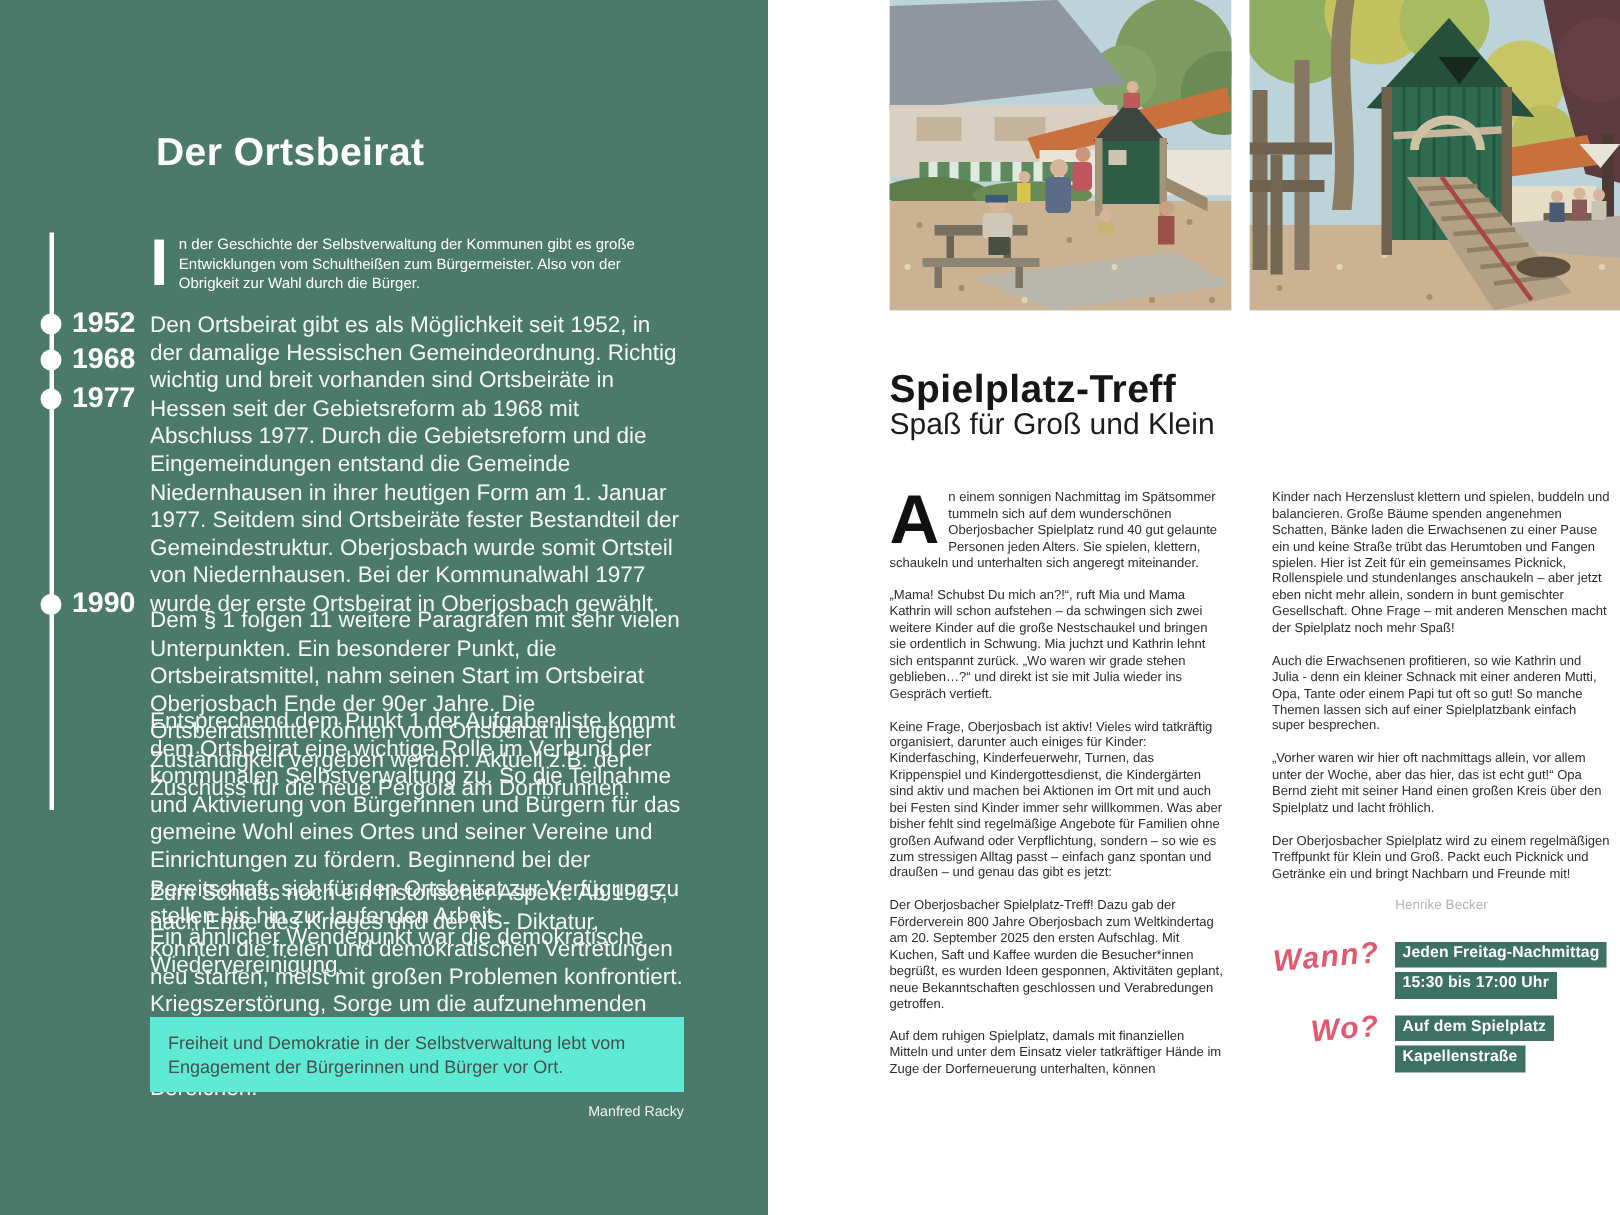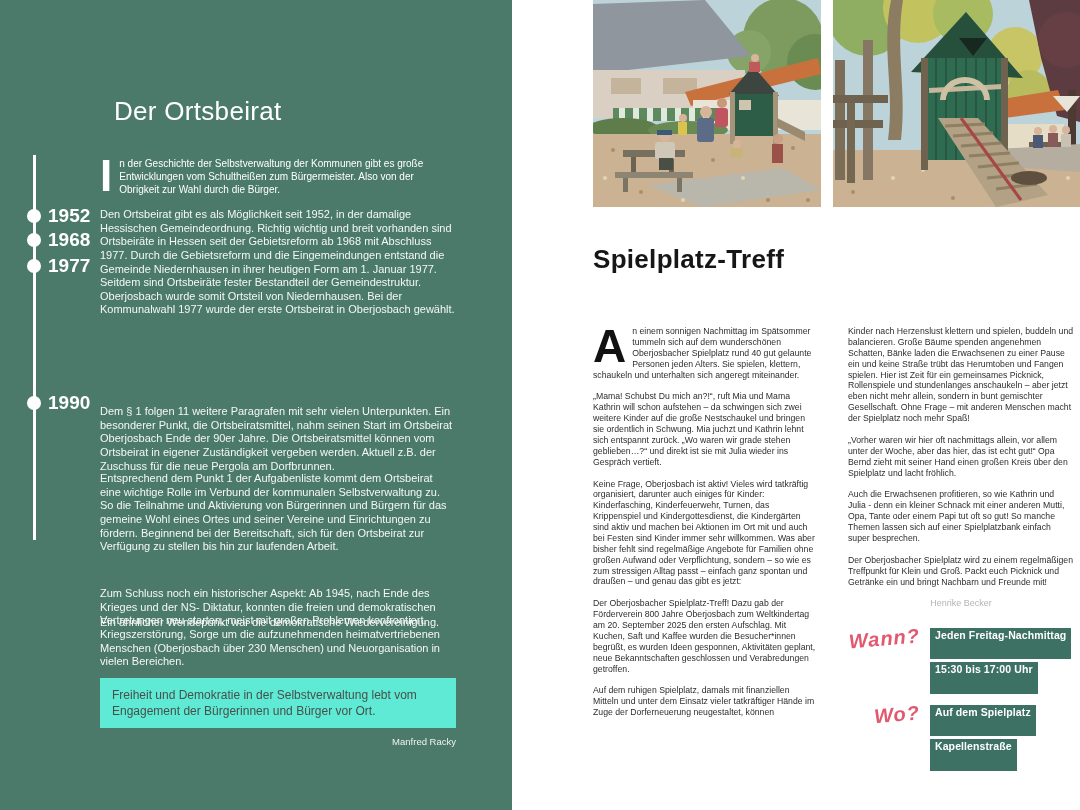--- a/index.html
+++ b/index.html
@@ -1,24 +1,24 @@
 <!DOCTYPE html>
 <html><head>
 <meta charset="utf-8">
 <style>
   html,body{margin:0;padding:0;background:#fff;}
   .canvas{position:relative;width:1080px;height:810px;background:#ffffff;overflow:hidden;
     font-family:"Liberation Sans","DejaVu Sans",sans-serif;}
   
   .page-left{position:absolute;left:0;top:0;width:512px;height:810px;background:#4b7a6b;color:#fff;}
-  .lp-title{position:absolute;left:100px;top:82px;margin:14px;font-size:26px;font-weight:400;letter-spacing:.3px;}
+  .lp-title{position:absolute;left:100px;top:82px;margin:4px;font-size:26px;font-weight:700;letter-spacing:.3px;}
   .lp-subtitle{position:absolute;left:100px;top:110px;margin:0;font-size:20px;font-weight:400;letter-spacing:.4px;}
   .lp-intro{position:absolute;left:100px;top:157px;width:350px;font-size:10px;line-height:1.3;margin:0;}
   .lp-dropcap{float:left;font-size:44px;line-height:.82;font-weight:700;margin:1px 7px 0 0;}
-  .lp-par{position:absolute;left:100px;width:356px;font-size:11px;line-height:1.24;margin:0;color:#f4f7f5;}
+  .lp-par{position:absolute;left:100px;width:356px;font-size:15px;line-height:1.24;margin:0;color:#f4f7f5;}
   .p0{top:208px}.p1{top:314px}.p2{top:346px}.p3{top:405px}.p4{top:472px}.p5{top:587px}.p6{top:616px}
   .timeline-line{position:absolute;left:33px;top:155px;width:3px;height:385px;background:#fff;}
   .tl-dot{position:absolute;left:27px;width:14px;height:14px;border-radius:50%;background:#fff;}
   .d0{top:209px}.d1{top:233px}.d2{top:259px}.d3{top:396px}
   .tl-year{position:absolute;left:48px;font-size:19px;font-weight:700;}
   .y0{top:205px}.y1{top:229px}.y2{top:255px}.y3{top:392px}
   .quote-box{position:absolute;left:100px;top:678px;width:332px;background:#5eead4;color:#47504b;
     font-size:12px;line-height:1.35;padding:9px 12px;}
   .lp-author{position:absolute;left:100px;top:736px;width:356px;text-align:right;font-size:9.5px;color:#eef2f0;}
   
@@ -33,21 +33,21 @@
   .col2{left:336px;width:226px;}
   .col p{margin:0 0 11px 0;}
   .rp-dropcap{float:left;font-size:46px;line-height:.8;font-weight:700;color:#111;margin:2px 6px 0 0;}
   .rp-author{text-align:center;color:#b4b4b4;font-size:9px;margin-top:2px;}
   .meet-info{margin-top:16px;}
   .info-row{display:flex;align-items:flex-start;margin-bottom:6px;}
   .hand-label{width:72px;min-width:72px;text-align:right;padding-right:10px;color:#e2586f;
     font-weight:700;font-size:20px;font-style:italic;transform:rotate(-5deg);letter-spacing:1px;}
   .chips{padding-top:2px;}
   .chip{display:inline-block;background:#3d7164;color:#fff;font-weight:700;font-size:10.5px;
-    padding:2px 5px 19px 5px;margin-bottom:3px;letter-spacing:.1px;}
+    padding:2px 5px 5px 5px;margin-bottom:3px;letter-spacing:.1px;}
   .chip-row{line-height:1;}
 </style>
 </head>
 <body>
 
 <div class="canvas">
 
   <section class="page-left">
     <h1 class="lp-title">Der Ortsbeirat</h1>
 
@@ -194,33 +194,34 @@
       <circle cx="205" cy="131" r="4" fill="#d8b49a"></circle>
         <rect x="200" y="135" width="10" height="13" fill="#4a5a75"></rect>
       <circle cx="220" cy="129" r="4" fill="#d8b49a"></circle>
         <rect x="215" y="133" width="10" height="14" fill="#8a5a5a"></rect>
       <circle cx="233" cy="130" r="4" fill="#d8b49a"></circle>
         <rect x="228" y="134" width="10" height="13" fill="#c9c2b2"></rect>
       <ellipse cx="196" cy="178" rx="18" ry="7" fill="#5e4f3e"></ellipse>
     </svg>
 
     <h1 class="rp-title">Spielplatz-Treff</h1>
+    <h2 class="rp-subtitle">Spaß für Groß und Klein</h2>
 
     <div class="col col1">
       <p><span class="rp-dropcap">A</span><span>n einem sonnigen Nachmittag im Spätsommer tummeln sich auf dem wunderschönen Oberjosbacher Spielplatz rund 40 gut gelaunte Personen jeden Alters. Sie spielen, klettern, schaukeln und unterhalten sich angeregt miteinander.</span></p>
       <p>„Mama! Schubst Du mich an?!“, ruft Mia und Mama Kathrin will schon aufstehen – da schwingen sich zwei weitere Kinder auf die große Nestschaukel und bringen sie ordentlich in Schwung. Mia juchzt und Kathrin lehnt sich entspannt zurück. „Wo waren wir grade stehen geblieben…?“ und direkt ist sie mit Julia wieder ins Gespräch vertieft.</p>
       <p>Keine Frage, Oberjosbach ist aktiv! Vieles wird tatkräftig organisiert, darunter auch einiges für Kinder: Kinderfasching, Kinderfeuerwehr, Turnen, das Krippenspiel und Kindergottesdienst, die Kindergärten sind aktiv und machen bei Aktionen im Ort mit und auch bei Festen sind Kinder immer sehr willkommen. Was aber bisher fehlt sind regelmäßige Angebote für Familien ohne großen Aufwand oder Verpflichtung, sondern – so wie es zum stressigen Alltag passt – einfach ganz spontan und draußen – und genau das gibt es jetzt:</p>
       <p>Der Oberjosbacher Spielplatz-Treff! Dazu gab der Förderverein 800 Jahre Oberjosbach zum Weltkindertag am 20. September 2025 den ersten Aufschlag. Mit Kuchen, Saft und Kaffee wurden die Besucher*innen begrüßt, es wurden Ideen gesponnen, Aktivitäten geplant, neue Bekanntschaften geschlossen und Verabredungen getroffen.</p>
-      <p>Auf dem ruhigen Spielplatz, damals mit finanziellen Mitteln und unter dem Einsatz vieler tatkräftiger Hände im Zuge der Dorferneuerung neugestaltet, können</p>
+      <p>Auf dem ruhigen Spielplatz, damals mit finanziellen Mitteln und unter dem Einsatz vieler tatkräftiger Hände im Zuge der Dorferneuerung unterhalten, können</p>
     </div>
 
     <div class="col col2">
       <p>Kinder nach Herzenslust klettern und spielen, buddeln und balancieren. Große Bäume spenden angenehmen Schatten, Bänke laden die Erwachsenen zu einer Pause ein und keine Straße trübt das Herumtoben und Fangen spielen. Hier ist Zeit für ein gemeinsames Picknick, Rollenspiele und stundenlanges anschaukeln – aber jetzt eben nicht mehr allein, sondern in bunt gemischter Gesellschaft. Ohne Frage – mit anderen Menschen macht der Spielplatz noch mehr Spaß!</p>
+      <p>Auch die Erwachsenen profitieren, so wie Kathrin und Julia - denn ein kleiner Schnack mit einer anderen Mutti, Opa, Tante oder einem Papi tut oft so gut! So manche Themen lassen sich auf einer Spielplatzbank einfach super besprechen.</p>
       <p>„Vorher waren wir hier oft nachmittags allein, vor allem unter der Woche, aber das hier, das ist echt gut!“ Opa Bernd zieht mit seiner Hand einen großen Kreis über den Spielplatz und lacht fröhlich.</p>
-      <p>Auch die Erwachsenen profitieren, so wie Kathrin und Julia - denn ein kleiner Schnack mit einer anderen Mutti, Opa, Tante oder einem Papi tut oft so gut! So manche Themen lassen sich auf einer Spielplatzbank einfach super besprechen.</p>
       <p>Der Oberjosbacher Spielplatz wird zu einem regelmäßigen Treffpunkt für Klein und Groß. Packt euch Picknick und Getränke ein und bringt Nachbarn und Freunde mit!</p>
       <div class="rp-author">Henrike Becker</div>
 
       <div class="meet-info">
         <div class="info-row">
           <div class="hand-label">Wann?</div>
           <div class="chips">
             <div class="chip-row"><span class="chip">Jeden Freitag-Nachmittag</span></div>
             <div class="chip-row"><span class="chip">15:30 bis 17:00 Uhr</span></div>
           </div>

